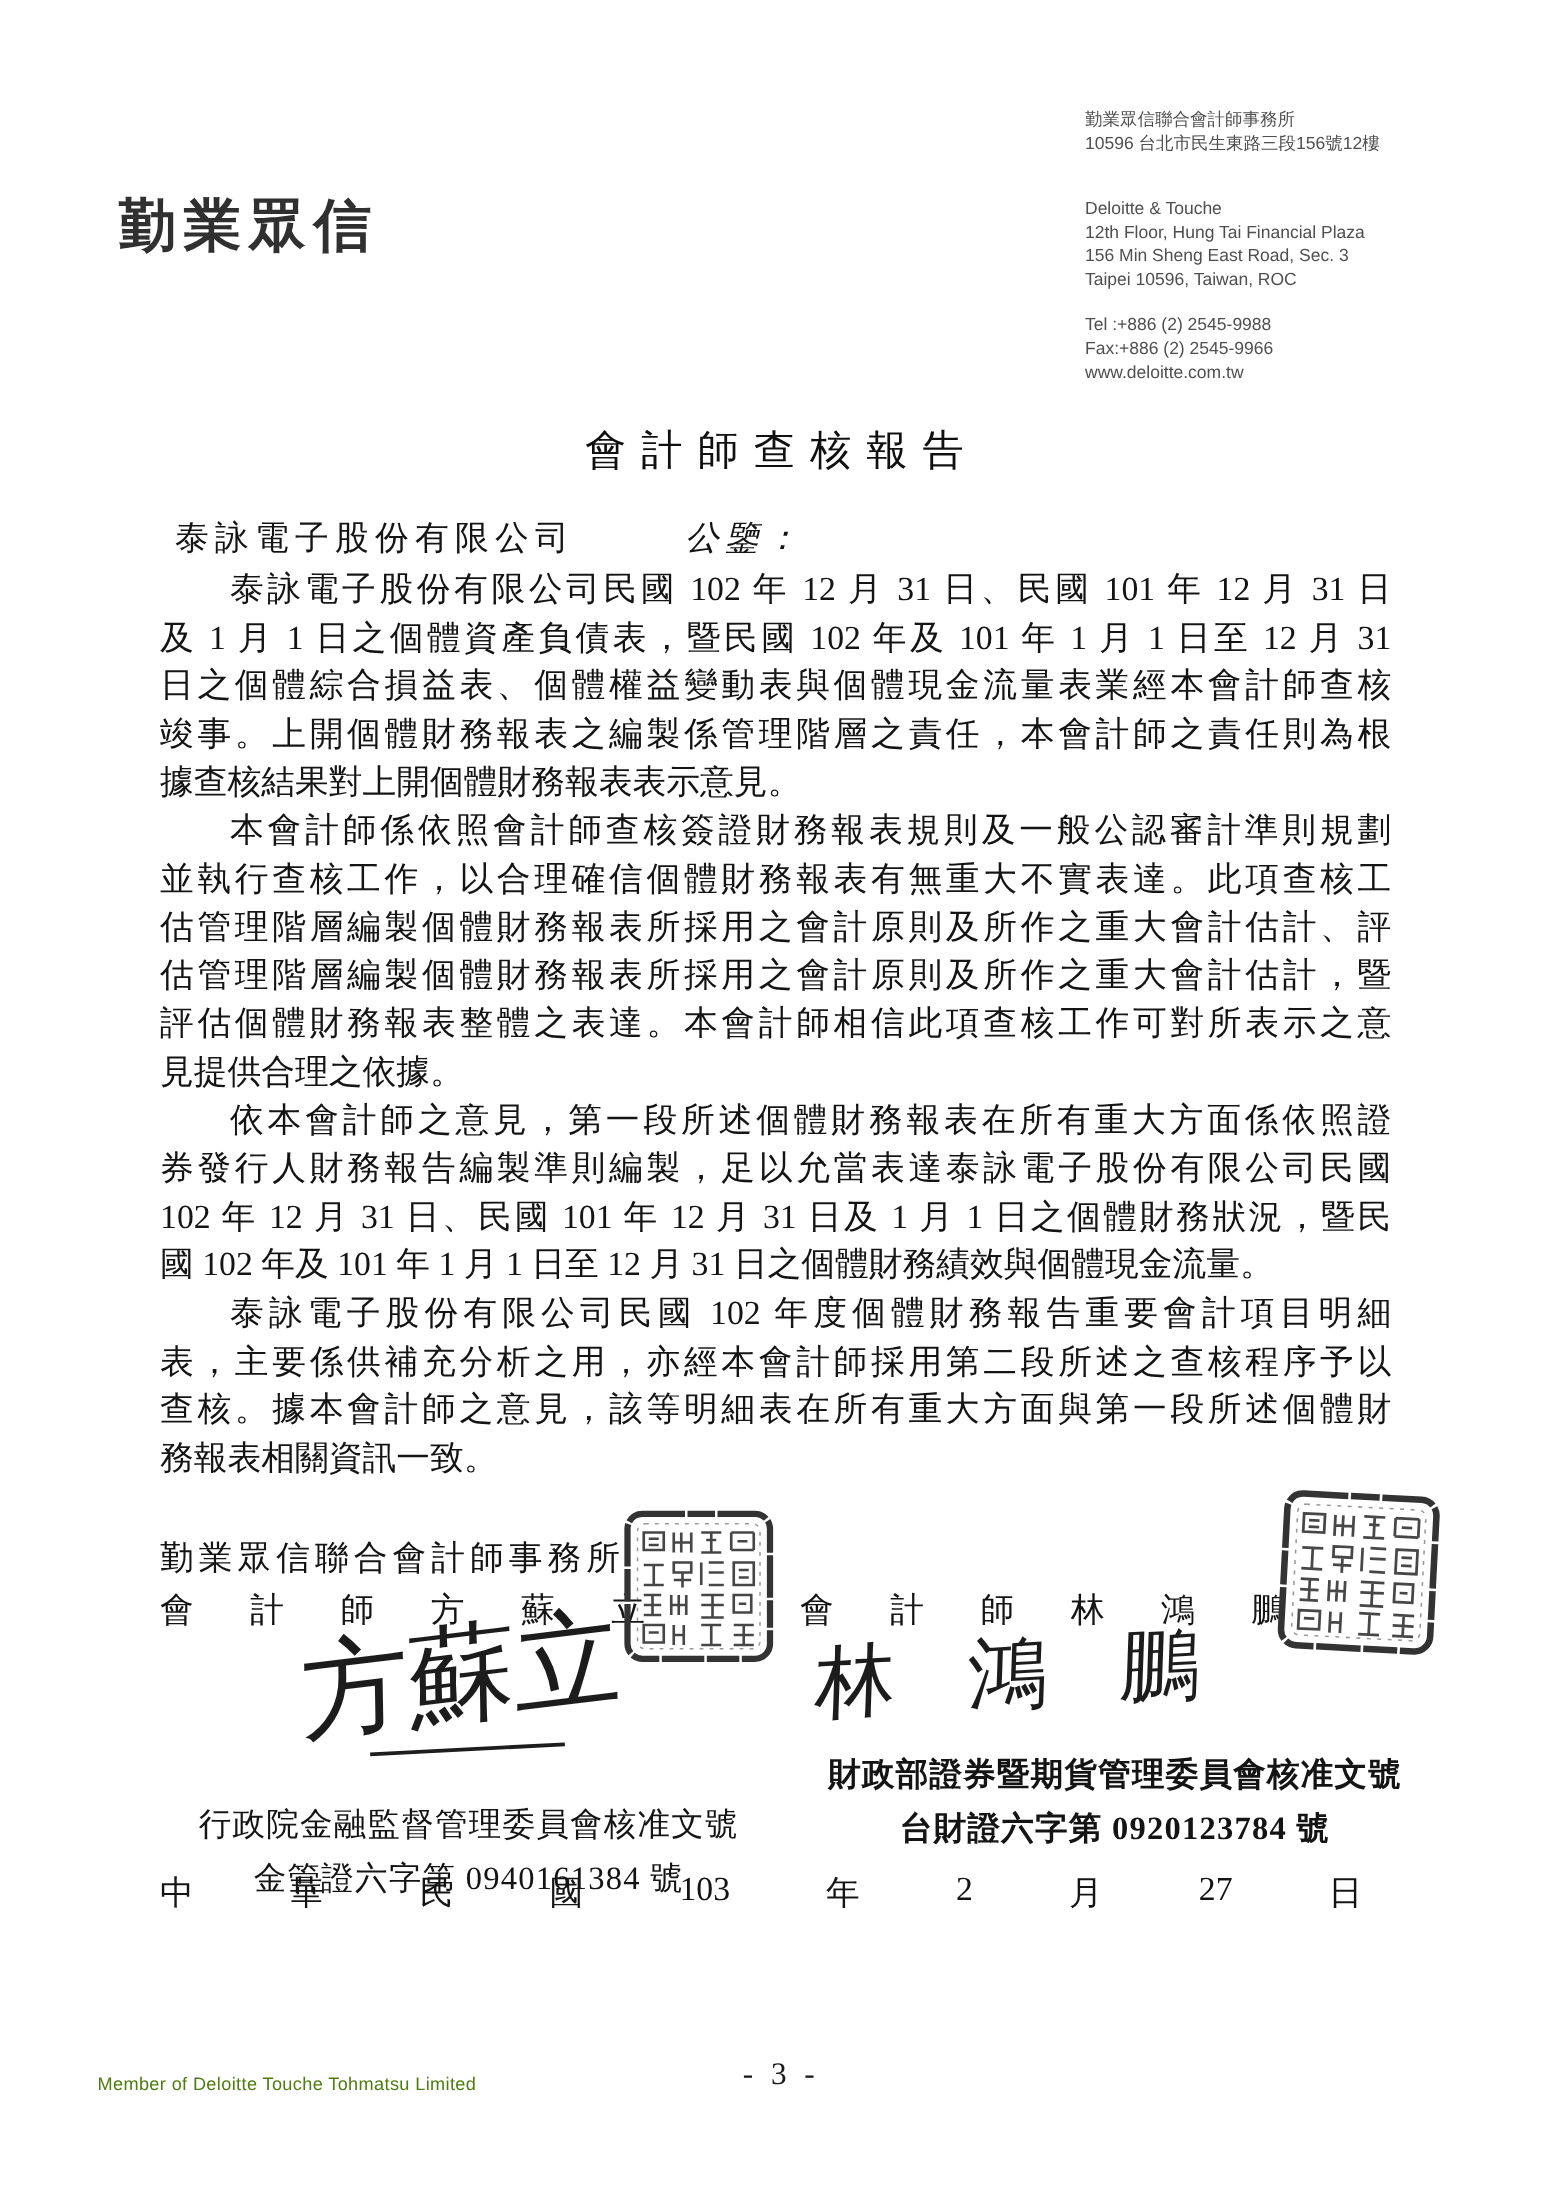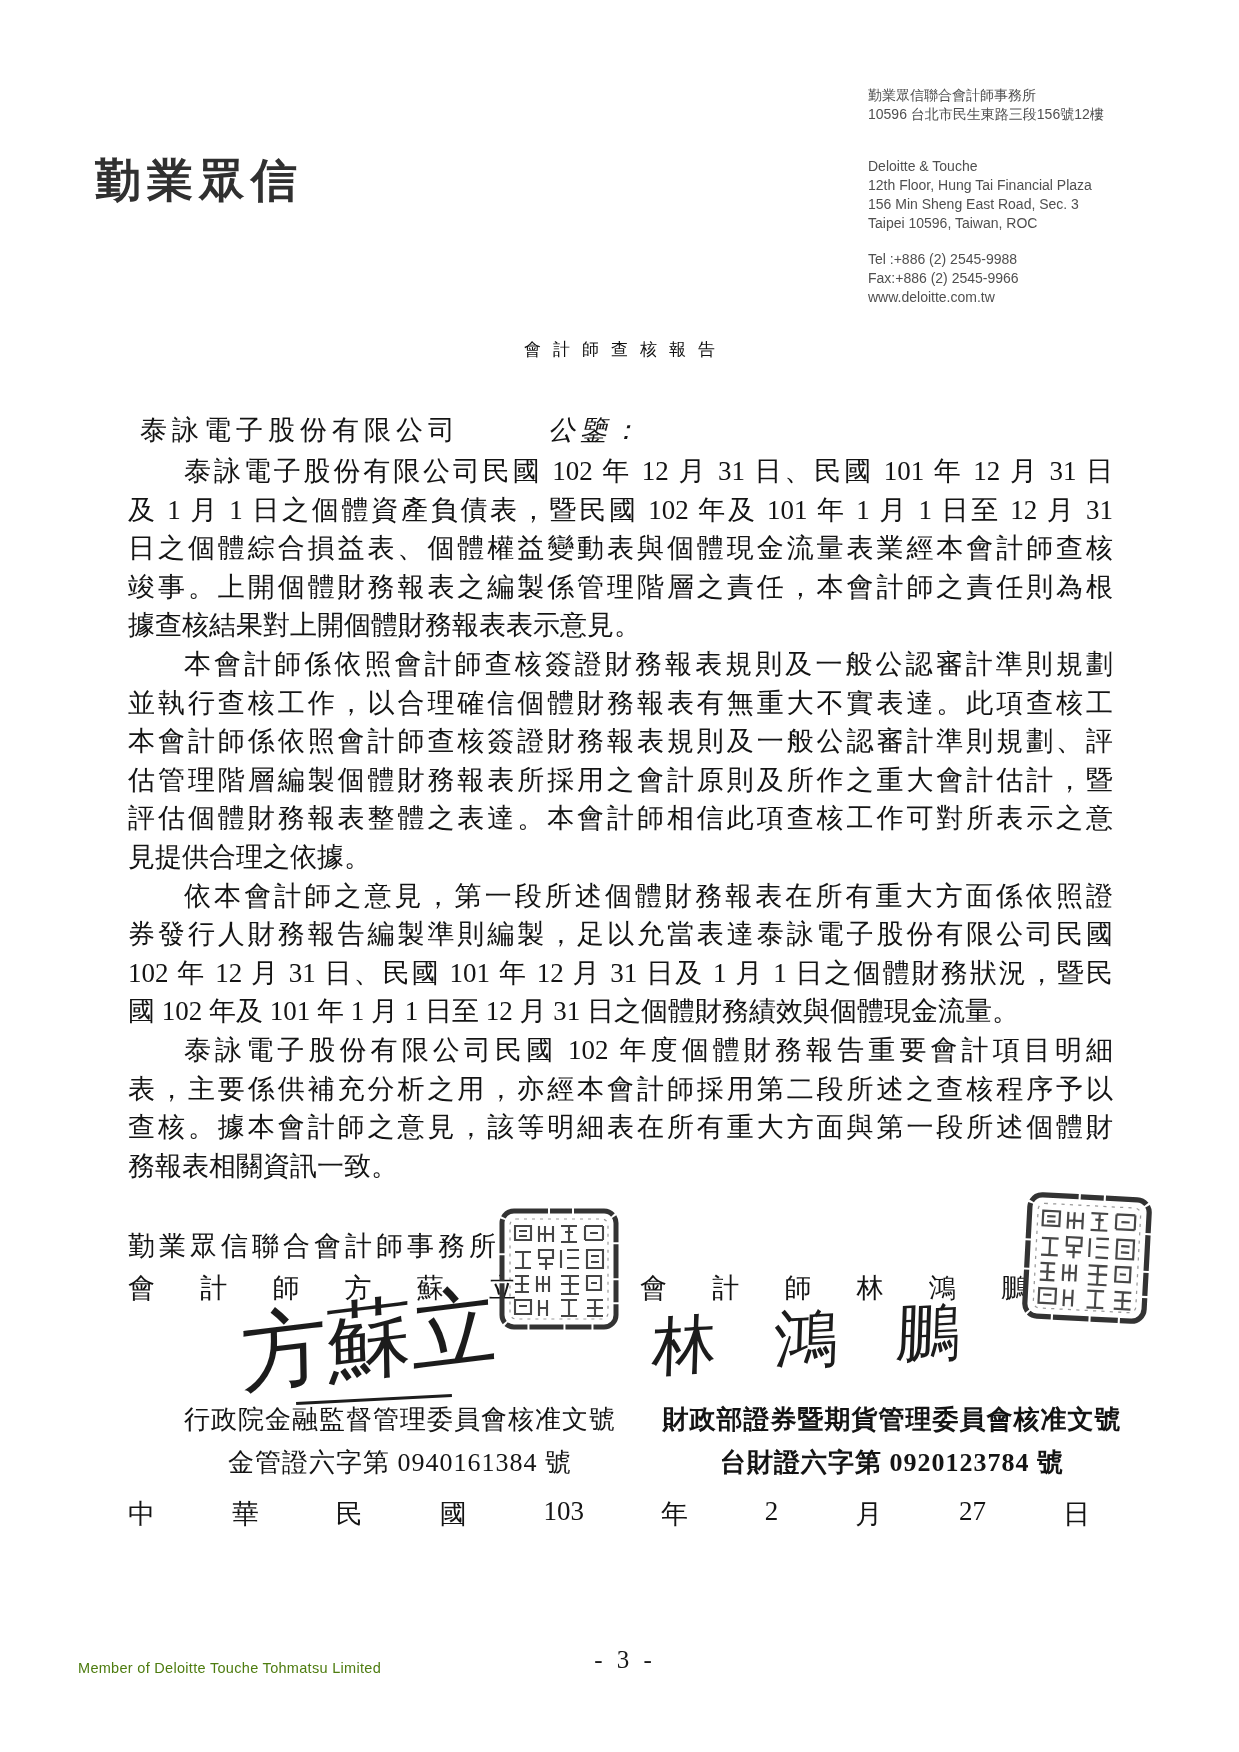--- a/index.html
+++ b/index.html
@@ -38,21 +38,21 @@
     position:absolute; left:868px; top:86px; width:360px;
     font-family:"Liberation Sans", sans-serif;
     font-size:14px; line-height:19px; color:#4f4f4f;
   }
   .lh-gap-lg { height:33px; }
   .lh-gap-sm { height:17px; }
 
   
   .doc-title {
     position:absolute; left:0; right:0; top:338px;
-    text-align:center; font-size:17px; letter-spacing:12px;
+    text-align:center; font-size:33px; letter-spacing:12px;
     text-indent:12px; color:#101010;
   }
   .addressee {
     position:absolute; left:140px; top:412px;
     font-size:27px; letter-spacing:5px; color:#141414;
     white-space:nowrap;
   }
   .addressee .salutation { margin-left:88px;font-style:italic; }
 
   
@@ -100,21 +100,21 @@
   .seal { position:absolute; color:#333333; }
   .seal.seal-left  { left:497px;  top:1206px; }
   .seal.seal-right { left:1022px; top:1192px; transform:rotate(3deg); }
 
   
   .approval {
     position:absolute; top:1398px; text-align:center;
     font-size:26px; line-height:43px; letter-spacing:1px;
     color:#141414;
   }
-  .approval.app-left  { left:121px; width:558px; }
+  .approval.app-left  { left:96px; width:558px;margin-top:40px; }
   .approval.app-right { left:618px; width:548px;font-weight:bold; }
 
   
   .date-row {
     position:absolute; left:128px; top:1496px; width:962px;
     display:flex; justify-content:space-between;
     font-size:27px; color:#141414;
   }
 
   
@@ -185,21 +185,21 @@
   </div>
 
   <div class="body-text">
       <div class="bline ind">泰詠電子股份有限公司民國 102 年 12 月 31 日、民國 101 年 12 月 31 日</div>
       <div class="bline">及 1 月 1 日之個體資產負債表，暨民國 102 年及 101 年 1 月 1 日至 12 月 31</div>
       <div class="bline">日之個體綜合損益表、個體權益變動表與個體現金流量表業經本會計師查核</div>
       <div class="bline">竣事。上開個體財務報表之編製係管理階層之責任，本會計師之責任則為根</div>
       <div class="bline last">據查核結果對上開個體財務報表表示意見。</div>
       <div class="bline ind">本會計師係依照會計師查核簽證財務報表規則及一般公認審計準則規劃</div>
       <div class="bline">並執行查核工作，以合理確信個體財務報表有無重大不實表達。此項查核工</div>
-      <div class="bline">本會計師係依照會計師查核簽證財務報表規則及一般公認審計準則規劃、評</div>
+      <div class="bline">估管理階層編製個體財務報表所採用之會計原則及所作之重大會計估計、評</div>
       <div class="bline">估管理階層編製個體財務報表所採用之會計原則及所作之重大會計估計，暨</div>
       <div class="bline">評估個體財務報表整體之表達。本會計師相信此項查核工作可對所表示之意</div>
       <div class="bline last">見提供合理之依據。</div>
       <div class="bline ind">依本會計師之意見，第一段所述個體財務報表在所有重大方面係依照證</div>
       <div class="bline">券發行人財務報告編製準則編製，足以允當表達泰詠電子股份有限公司民國</div>
       <div class="bline">102 年 12 月 31 日、民國 101 年 12 月 31 日及 1 月 1 日之個體財務狀況，暨民</div>
       <div class="bline last">國 102 年及 101 年 1 月 1 日至 12 月 31 日之個體財務績效與個體現金流量。</div>
       <div class="bline ind">泰詠電子股份有限公司民國 102 年度個體財務報告重要會計項目明細</div>
       <div class="bline">表，主要係供補充分析之用，亦經本會計師採用第二段所述之查核程序予以</div>
       <div class="bline">查核。據本會計師之意見，該等明細表在所有重大方面與第一段所述個體財</div>

